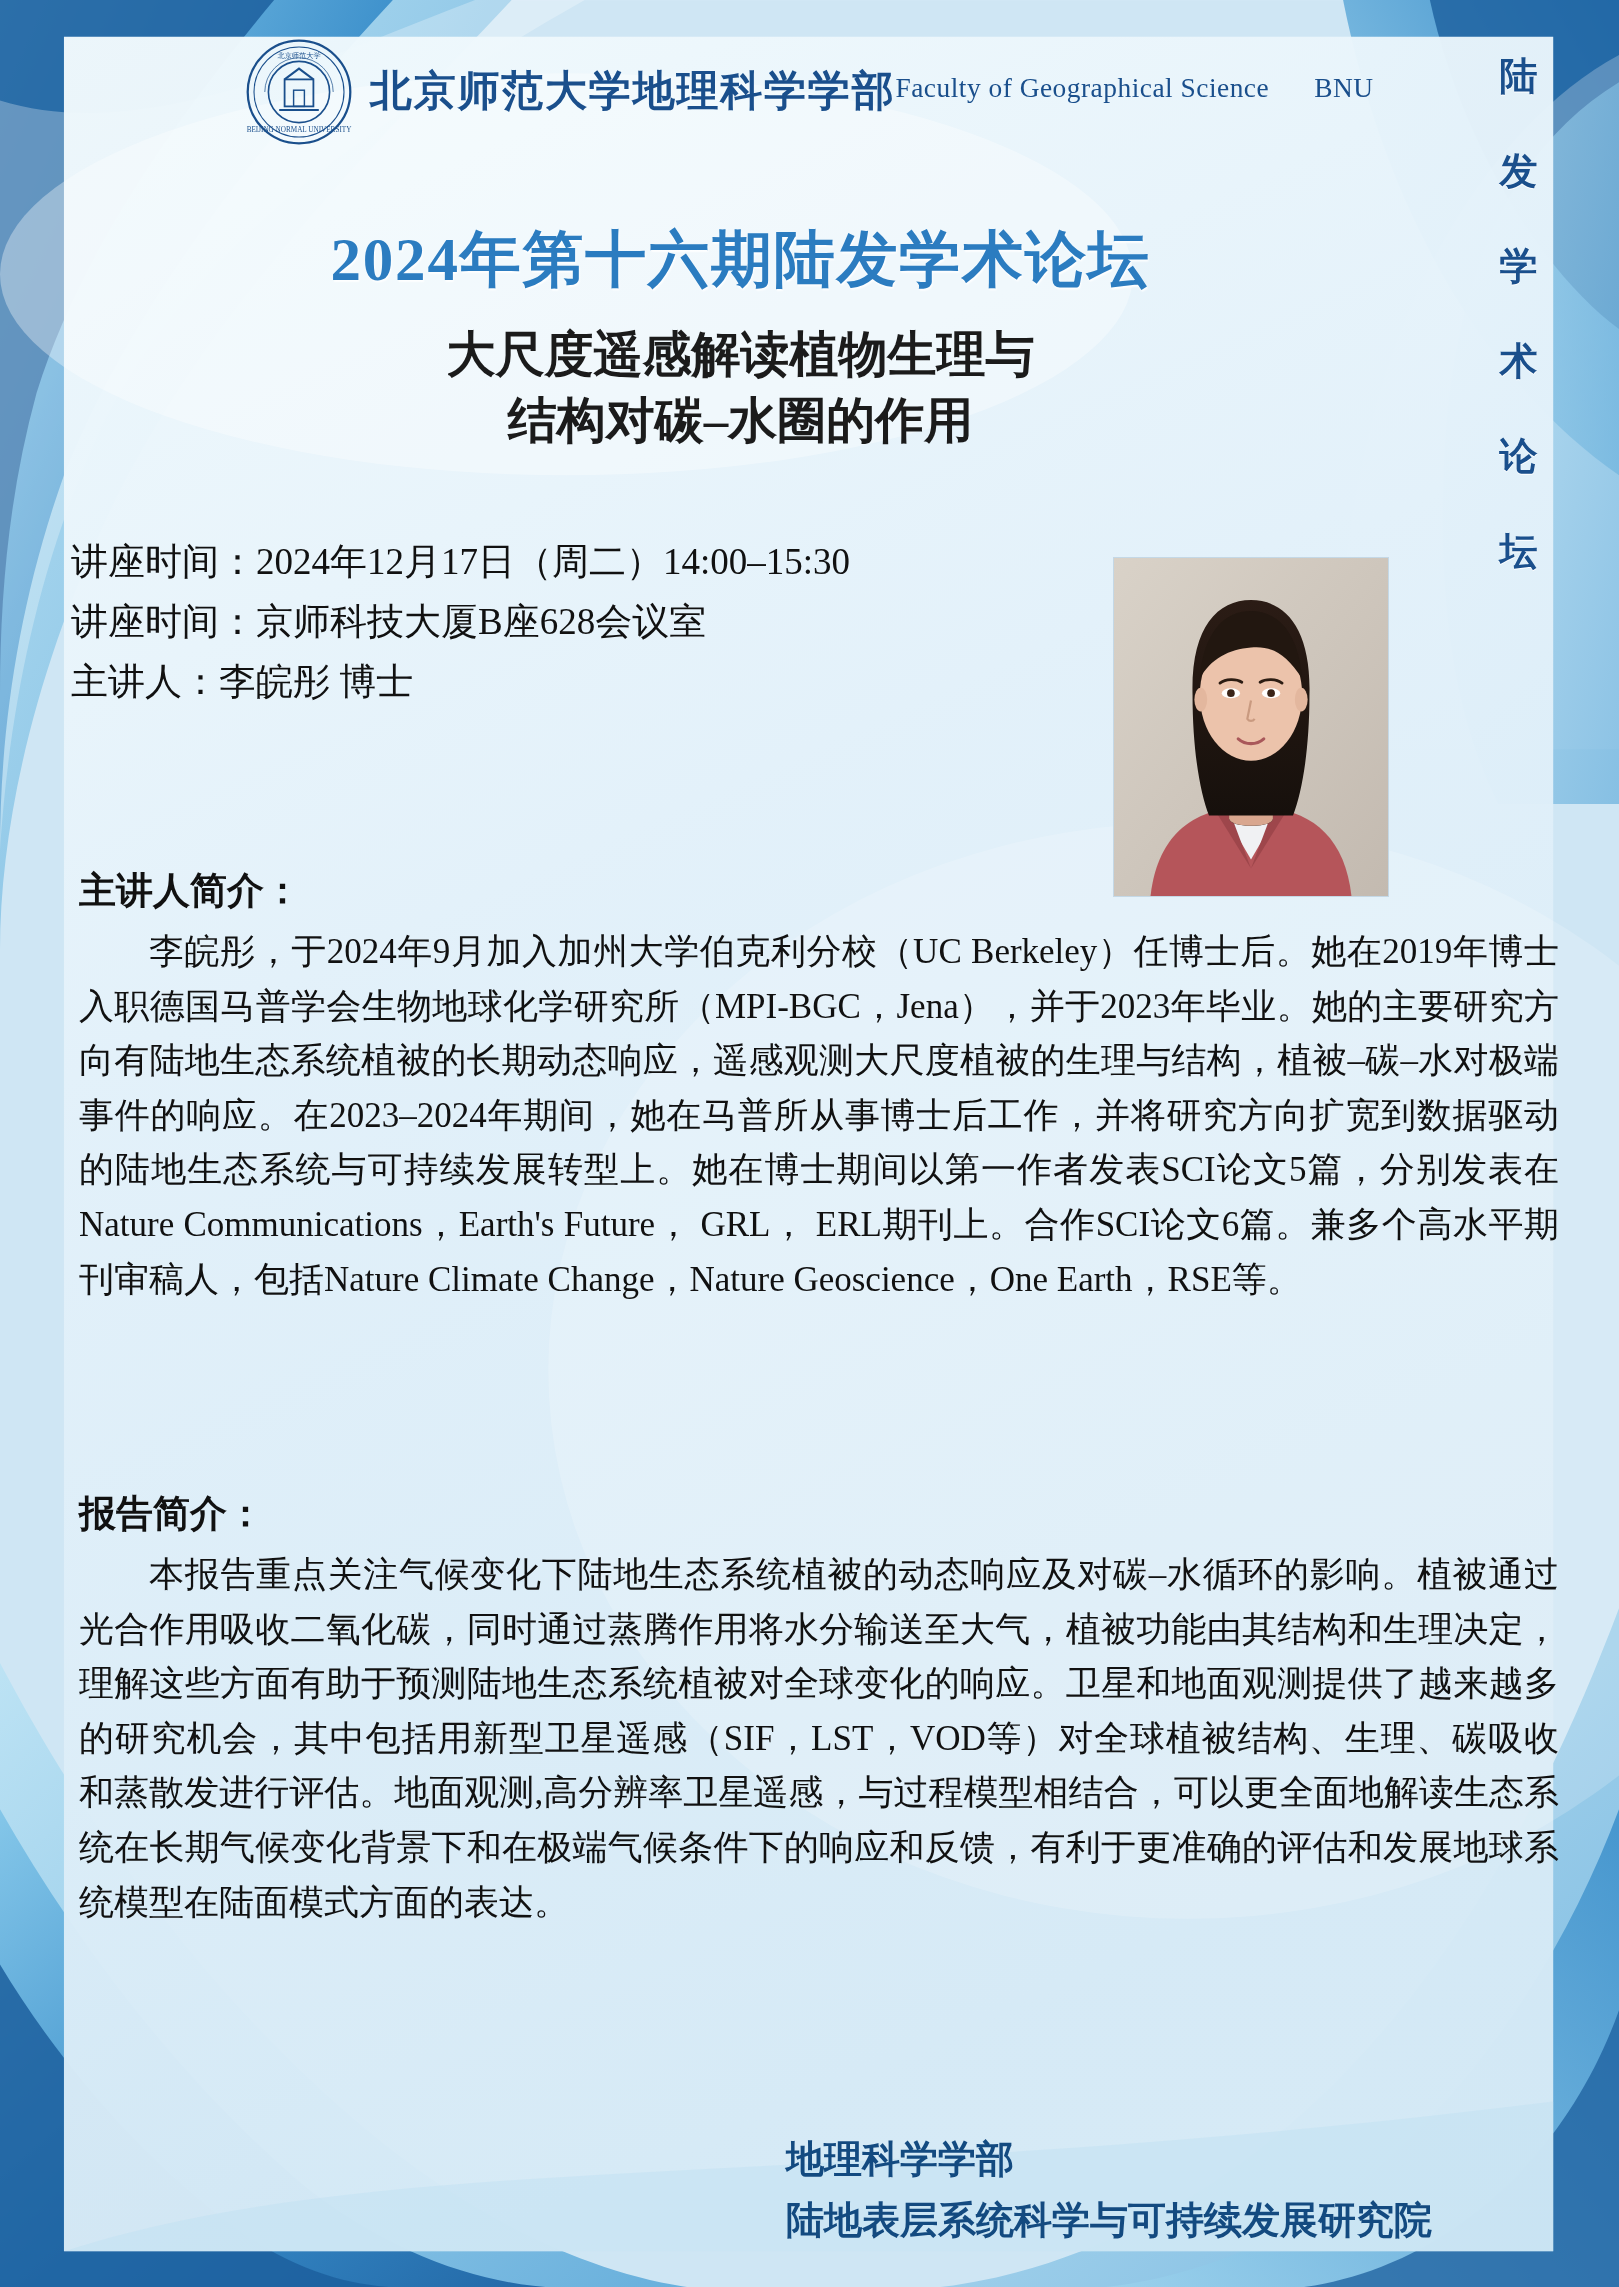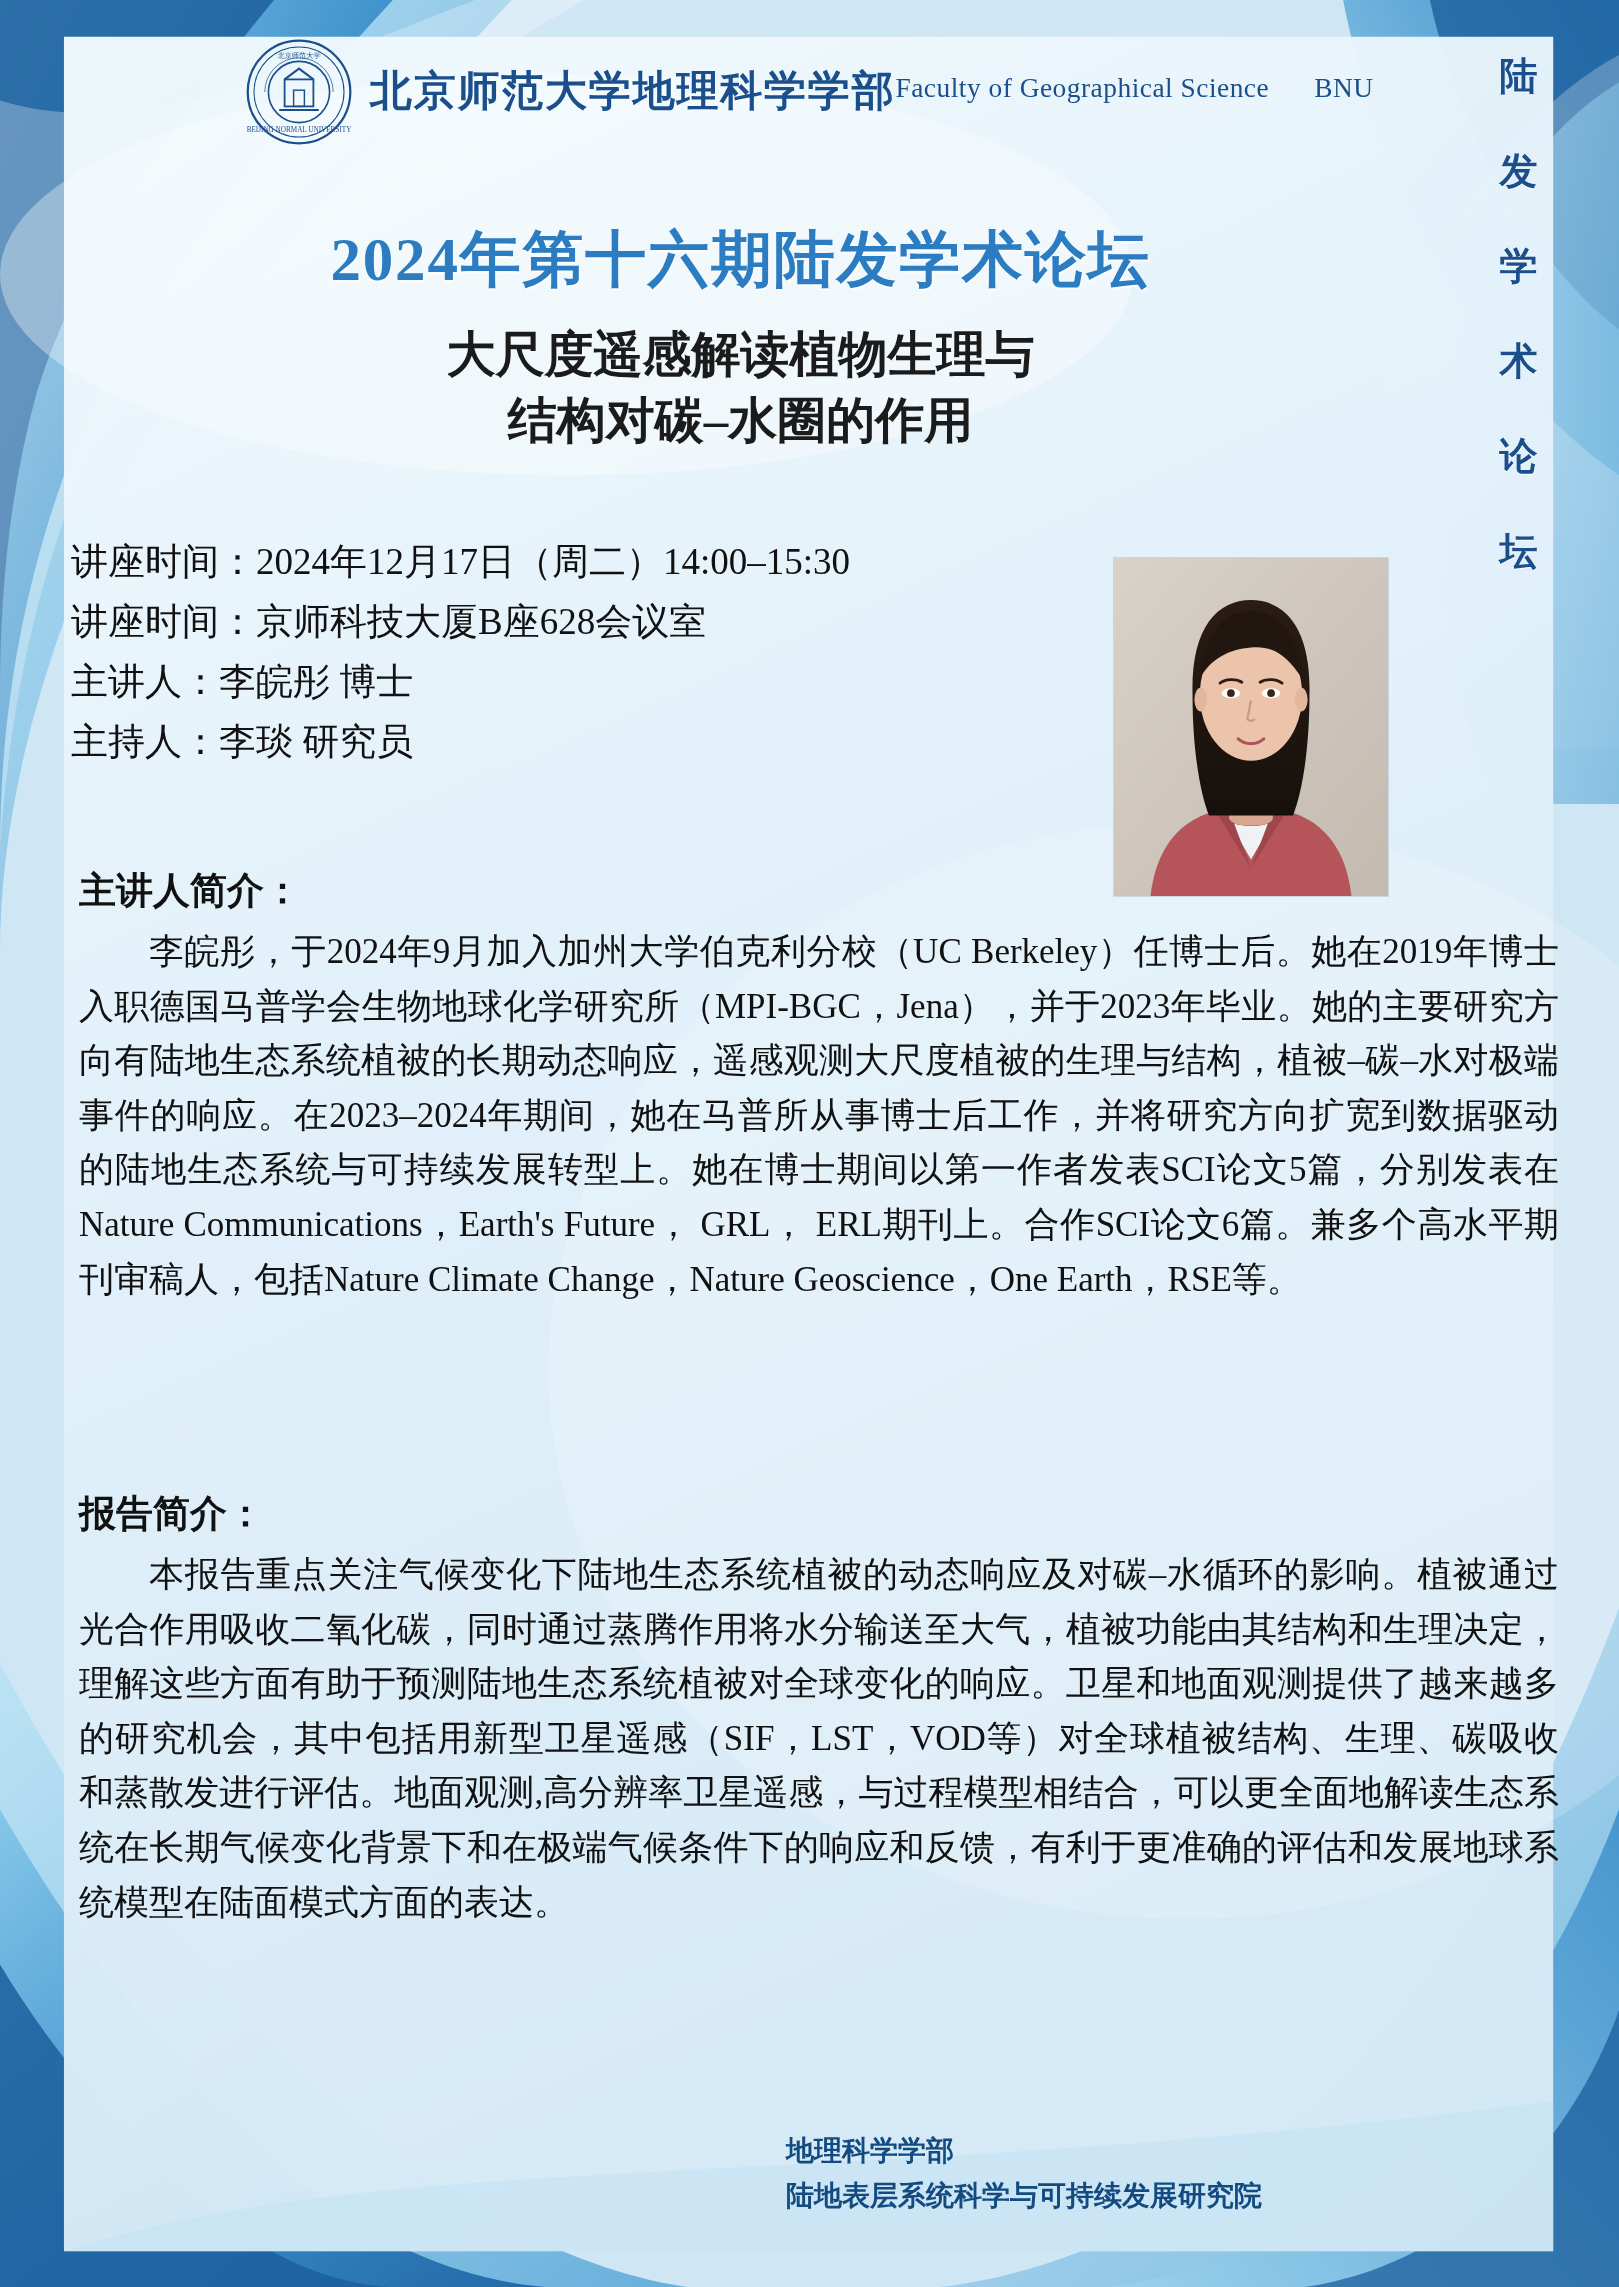--- a/index.html
+++ b/index.html
@@ -169,21 +169,21 @@
     text-justify: inter-ideograph;
     text-indent: 2em;
   }
 
   
   .footer {
     position: absolute;
     left: 786px;
     top: 2129px;
     font-family: "Liberation Serif", serif;
-    font-size: 28px;
+    font-size: 38px;
     line-height: 1.6;
     color: #134a80;
     font-weight: bold;
   }
 </style>
 </head>
 <body>
 
 <div class="poster">
 
@@ -280,23 +280,20 @@
   <div class="info">
     <div>
       <span>讲座时间：</span><span>2024年12月17日（周二）14:00–15:30</span>
     </div>
     <div>
       <span>讲座时间：</span><span>京师科技大厦B座628会议室</span>
     </div>
     <div>
       <span>主讲人：</span><span>李皖彤 博士</span>
     </div>
-    <div>
-      <span>主持人：</span><span>李琰 研究员</span>
-    </div>
   </div>
 
   <div class="photo">
     <svg viewBox="0 0 300 370" width="274" height="338" xmlns="http://www.w3.org/2000/svg">
       <defs>
         <linearGradient id="wall" x1="0" y1="0" x2="1" y2="1">
           <stop offset="0%" stop-color="#d9d2c8"></stop>
           <stop offset="100%" stop-color="#c3bab0"></stop>
         </linearGradient>
         <linearGradient id="hair" x1="0" y1="0" x2="0" y2="1">

